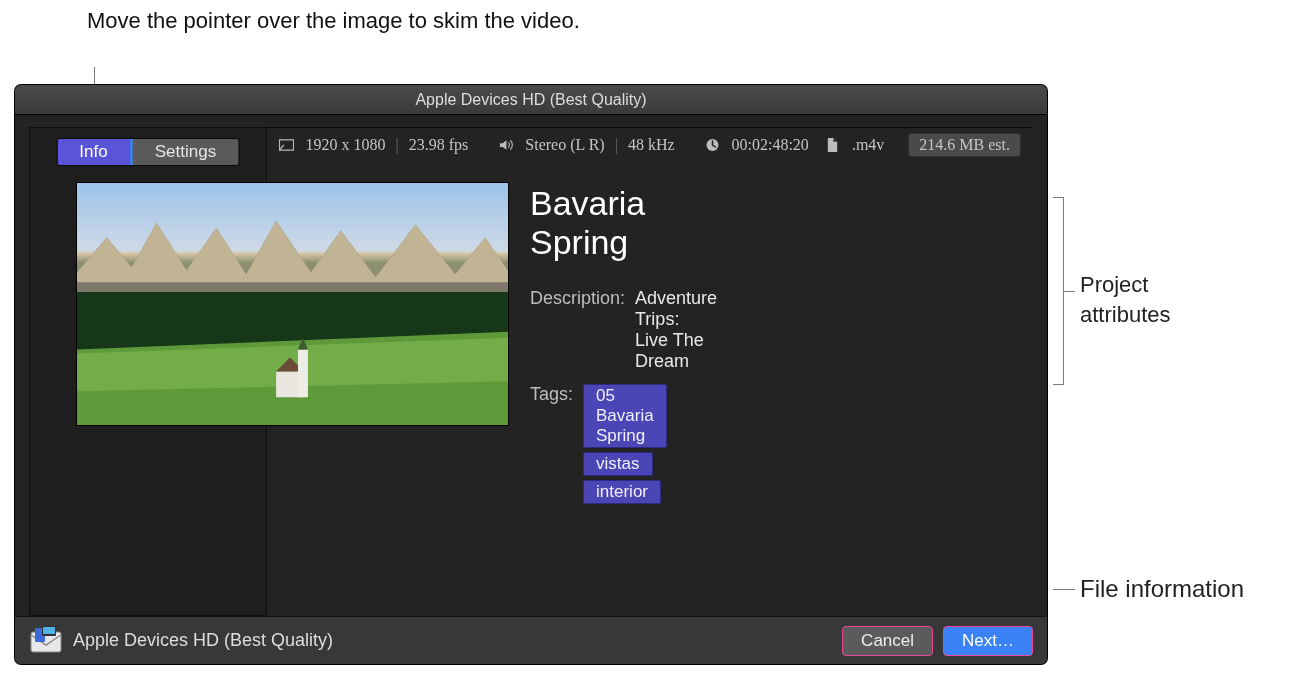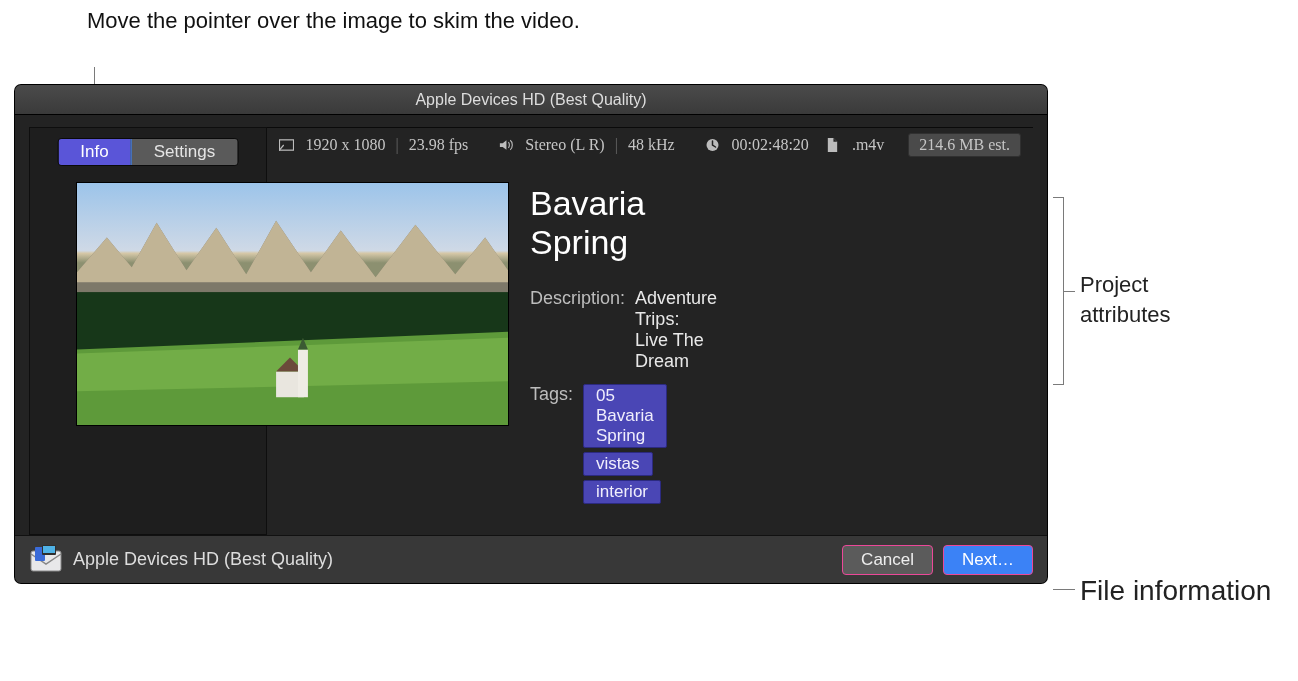--- a/index.html
+++ b/index.html
@@ -24,21 +24,21 @@
     position: absolute;
     left: 1080px;
     top: 270px;
     font-size: 22px;
     line-height: 1.35;
   }
   .callout-right-2 {
     position: absolute;
     left: 1080px;
     top: 575px;
-    font-size: 28px;
+    font-size: 24px;
   }
   .lead-line {
     position: absolute;
     background: #7a7a7a;
   }
   .lead-v1 { left: 94px; top: 67px; width: 1px; height: 142px; }
   .lead-h2 { left: 1053px; top: 589px; height: 1px; width: 22px; }
 
   
   .bracket {
@@ -52,21 +52,21 @@
   .bracket .t { position:absolute; left:0; top:0; width:10px; height:1px; background:#7a7a7a;}
   .bracket .b { position:absolute; left:0; bottom:0; width:10px; height:1px; background:#7a7a7a;}
   .bracket .m { position:absolute; left:10px; top:50%; width:12px; height:1px; background:#7a7a7a;}
 
   
   .window {
     position: absolute;
     left: 15px;
     top: 85px;
     width: 1032px;
-    height: 498px;
+    height: 579px;
     background: #1f1f1f;
     border-radius: 6px;
     overflow: hidden;
     box-shadow: 0 0 0 1px #000;
     display: flex;
     flex-direction: column;
   }
   .titlebar {
     height: 30px;
     background: linear-gradient(#4b4b4b,#3a3a3a);
@@ -100,21 +100,21 @@
     border: 1px solid #0a0a0a;
   }
   .tab {
     padding: 3px 22px;
     font-size: 17px;
     color: #e5e5e5;
     background: #5a5a5a;
     cursor: pointer;
   }
   .tab.active { background: #5a55d8; color: #fff; }
-  .tab + .tab { border-left:1px solid #3b82f6;text-align:right; }
+  .tab + .tab { border-left:3px solid #3b82f6;text-align:right; }
 
   .thumb {
     position: absolute;
     left: 46px;
     top: 54px;
     width: 433px;
     height: 244px;
     background: linear-gradient(to bottom,
       #a6caec 0%, #b8d4ef 18%, #d9c6a3 28%,
       #6f7a56 34%, #1e3b22 50%, #2a5a2e 62%,

